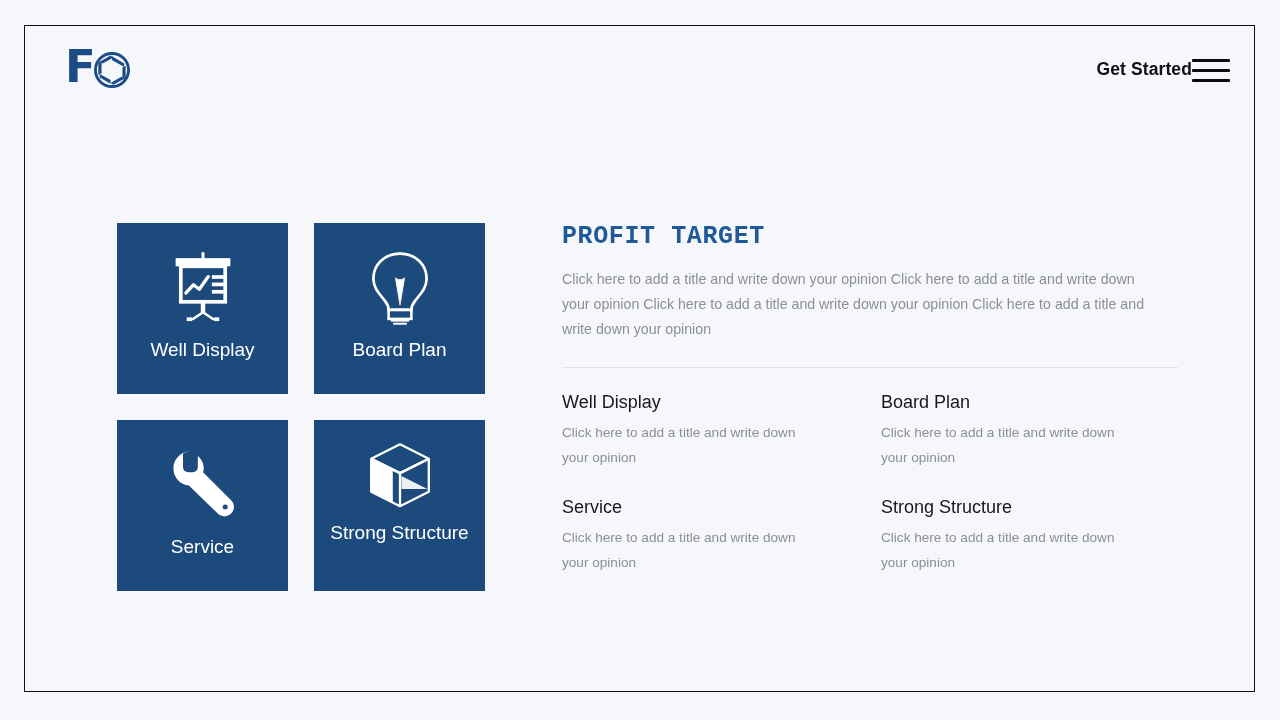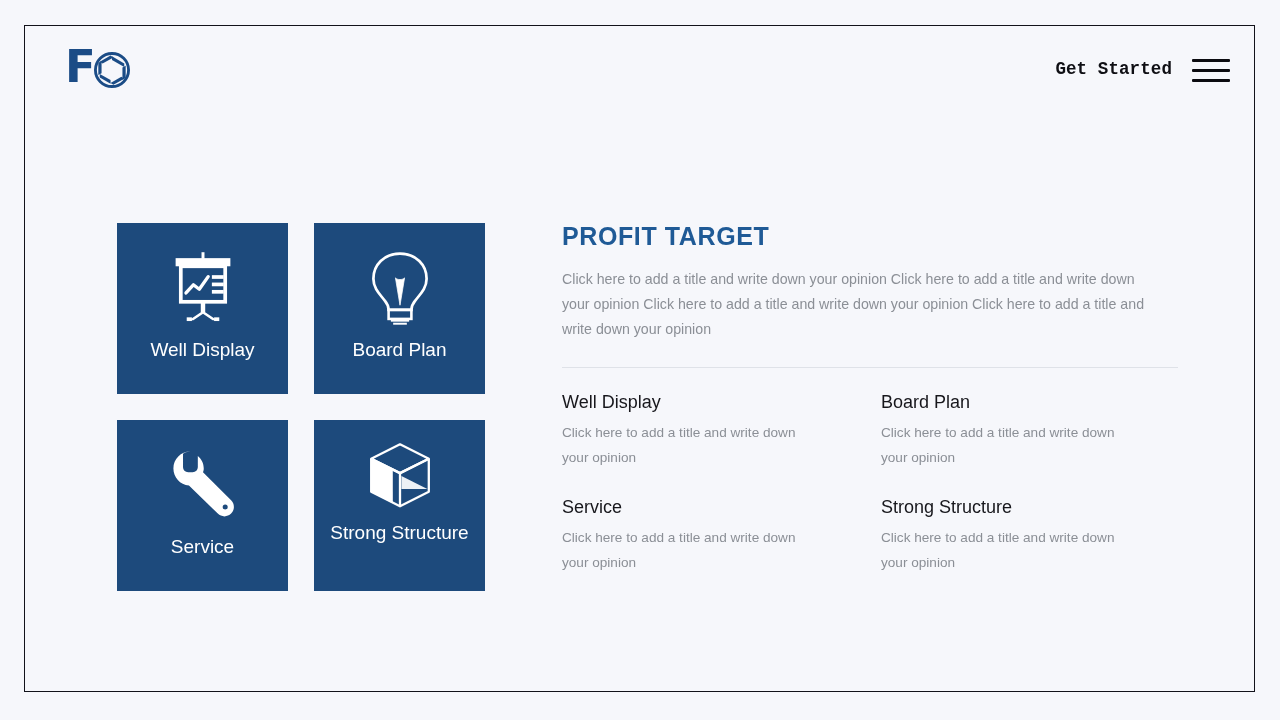--- a/index.html
+++ b/index.html
@@ -59,22 +59,20 @@
     position: relative;
     top: 3px;
   }
 
   .header-right {
     position: absolute;
     right: 24px;
     top: 30px;
     display: flex;
     align-items: center;
-    gap: 20px;
-    font-family: Liberation Mono, monospace;
   }
   .get-started-link {
     font-size: 17.5px;
     font-weight: bold;
     color: #0f0f14;
     letter-spacing: 0.1px;
     white-space: nowrap;
     cursor: pointer;
   }
   .hamburger-icon {
@@ -139,21 +137,21 @@
     left: 537px;
     top: 196px;
     width: 640px;
   }
   .panel-title {
     color: #1f5a96;
     font-size: 25px;
     font-weight: 600;
     letter-spacing: 0.6px;
     margin: 0 0 16px 0;
-    font-family: Liberation Sans, sans-serif;
+    font-family: Liberation Mono, monospace;
   }
   .panel-intro {
     color: #8b8f96;
     font-size: 14.2px;
     line-height: 25px;
     margin: 0;
     width: 588px;
   }
   .panel-divider {
     margin-top: 25px;

